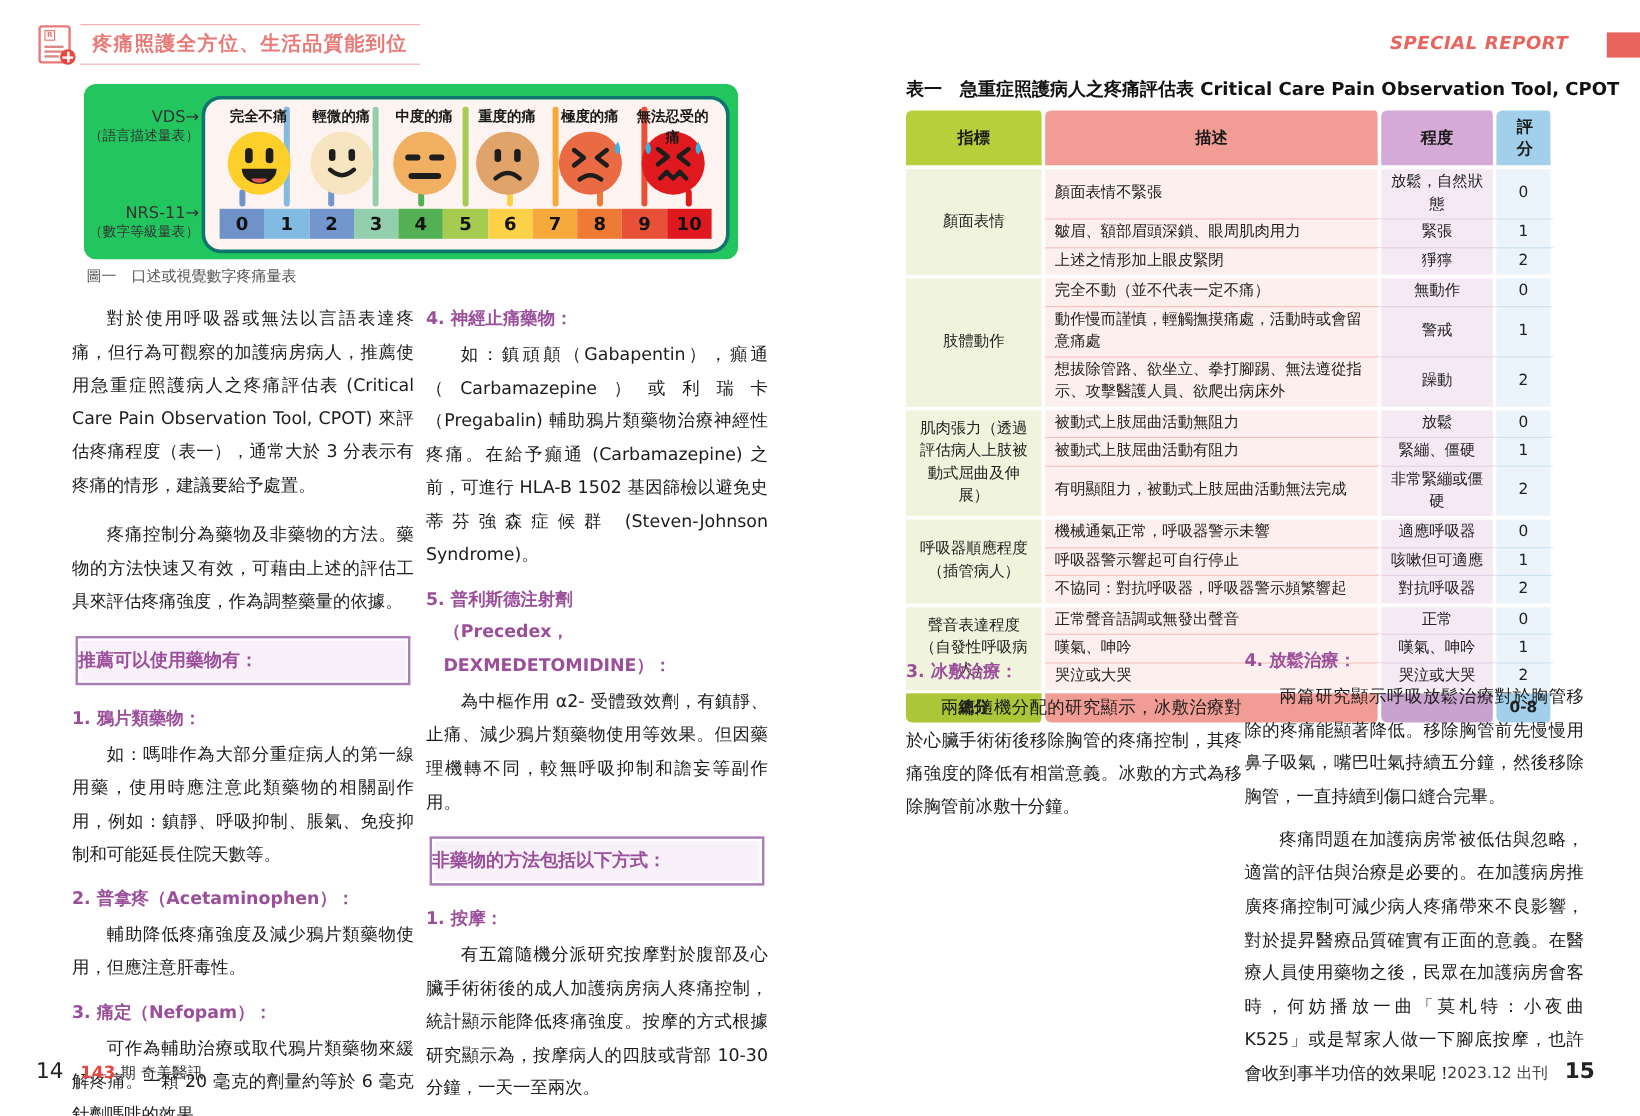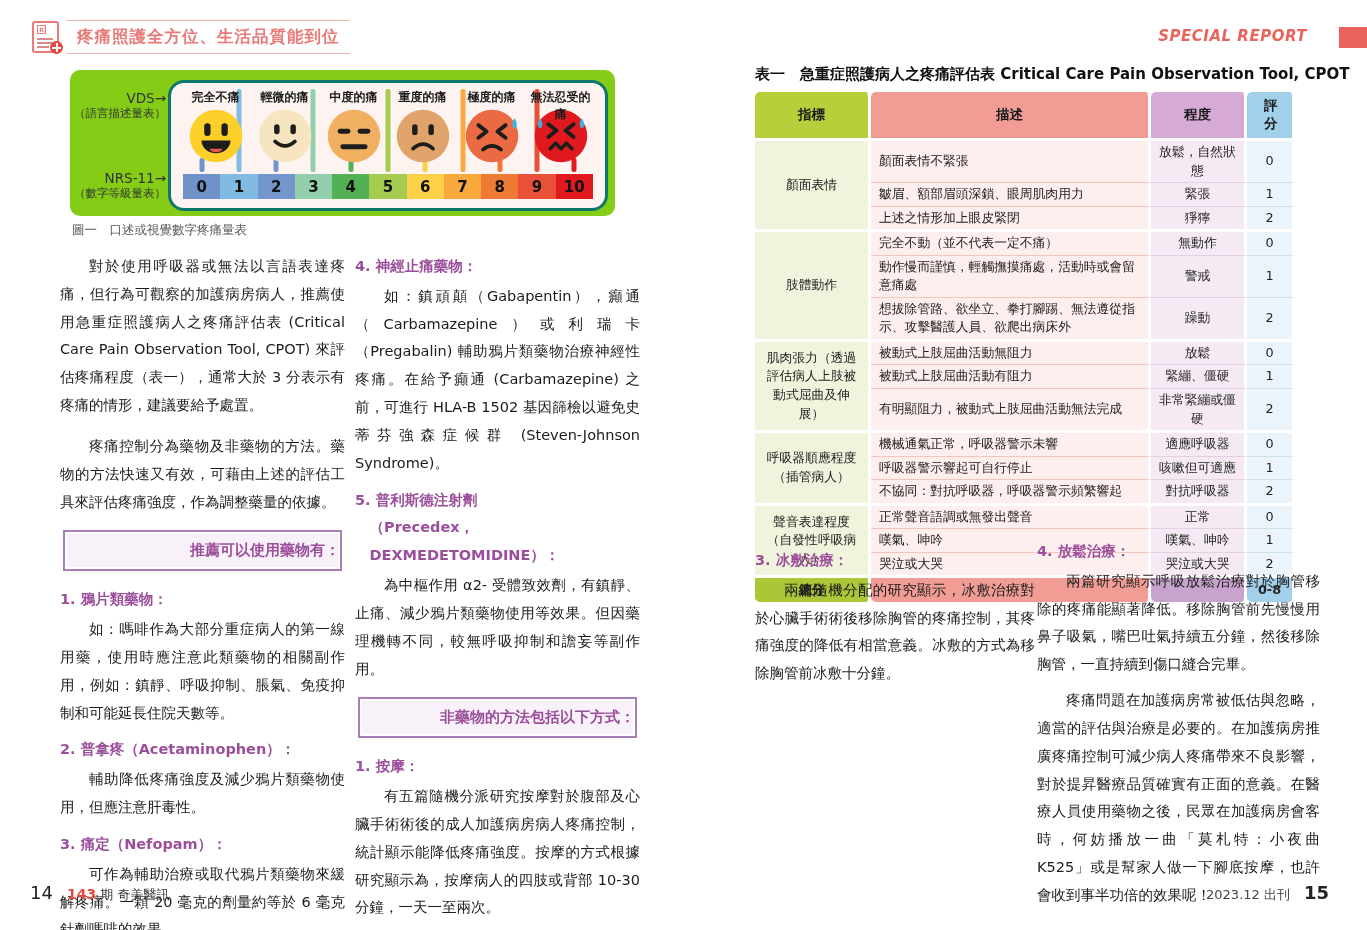--- a/index.html
+++ b/index.html
@@ -16,21 +16,21 @@
   .rx-icon .ln2 { top:19px; width:16px; }
   .rx-icon .ln3 { top:23px; width:12px; }
   .rx-icon .cross { position:absolute; right:-6px; bottom:-3px; width:13px; height:13px; border-radius:50%; background:#e8473f; }
   .rx-icon .cross:before { content:""; position:absolute; left:5.5px; top:2px; width:2px; height:9px; background:#fff; }
   .rx-icon .cross:after { content:""; position:absolute; left:2px; top:5.5px; width:9px; height:2px; background:#fff; }
   .page-title { color:#e87a78; font-size:16.5px; letter-spacing:1px; border-top:1px solid #f2b3b1; border-bottom:1px solid #f2b3b1; padding:5px 10px; }
   .hdr-right { position:absolute; right:60px; top:27px; color:#e8645c; font-size:15px; font-style:italic; font-weight:bold; letter-spacing:0.5px; }
   .corner-mark { position:absolute; right:0; top:27px; width:28px; height:21px; background:#e8645c; }
 
   
-  .figure { position:absolute; left:70px; top:70px; width:545px; height:146px; background:#84cc16; border-radius:10px; }
+  .figure { position:absolute; left:70px; top:70px; width:545px; height:146px; background:#22c55e; border-radius:10px; }
   .fig-lbl { position:absolute; left:0; width:96px; text-align:right; color:#333; }
   .fig-lbl .l1 { font-size:13.5px; }
   .fig-lbl .l2 { font-size:11.5px; }
   .vds-lbl { top:20px; }
   .nrs-lbl { top:100px; }
   .panel { position:absolute; left:98px; top:10px; width:440px; height:131px; background:#fdf4f1; border:3px solid #0f766e; border-radius:16px; }
   .labels-row { position:absolute; left:10px; right:10px; top:6px; display:flex; z-index:3; }
   .labels-row .flab { flex:1; text-align:center; font-size:12px; font-weight:bold; color:#1a1a1a; }
   .faces-row { position:absolute; left:10px; right:10px; top:24px; height:64px; display:flex; z-index:2; }
   .faces-row .fcol { flex:1; display:flex; justify-content:center; align-items:flex-start; }
@@ -39,21 +39,21 @@
   .stem { position:absolute; width:5px; bottom:0; transform:translateX(-50%); border-radius:2px; }
   .stem.tall { top:0; }
   .stem.short { height:14px; }
   .nrs-bar { position:absolute; left:12px; right:12px; bottom:9px; height:25px; display:flex; z-index:2; }
   .nrs-cell { flex:1; display:flex; align-items:center; justify-content:center; font-size:15px; font-weight:bold; color:#111; }
   .fig-caption { position:absolute; left:72px; top:222px; font-size:12.5px; color:#555; }
 
   
   .tcol { position:absolute; width:285px; font-size:14.5px; line-height:1.92; color:#1c1c1c; }
   .par { text-align:justify; text-indent:2em; margin-bottom:13px; }
-  .pbox { border:2px solid #a87db8; background:#f8f1fa; color:#9b4f9b; font-weight:bold; font-size:15px; text-align:right; padding:4px 0; margin:14px 3px 15px 3px; box-shadow:inset 0 0 0 2px #fff; }
+  .pbox { border:2px solid #a87db8; background:#f8f1fa; color:#9b4f9b; font-weight:bold; font-size:15px; text-align:left; padding:4px 0; margin:14px 3px 15px 3px; box-shadow:inset 0 0 0 2px #fff; }
   .item-head { color:#9b4f9b; font-weight:bold; font-size:14.5px; margin-top:9px; }
   .item-head.sub { margin-top:0; padding-left:1em; }
   .item-body { text-align:justify; text-indent:2em; margin-top:2px; margin-bottom:8px; }
 
   
   .tbl-title { position:absolute; left:755px; top:65px; font-size:15px; font-weight:bold; color:#111; }
   .cpot-wrap { position:absolute; left:755px; top:92px; }
   table.cpot { border-collapse:separate; border-spacing:0; width:540px; table-layout:fixed; font-size:12.8px; color:#222; }
   .cpot th { font-weight:bold; font-size:13.5px; padding:5px 17px; text-align:center; border-right:3px solid #fff; border-radius:5px 5px 0 0; color:#1a1a1a; }
   .cpot td { padding:2px 4px; border-right:3px solid #fff; vertical-align:middle; line-height:1.45; }

